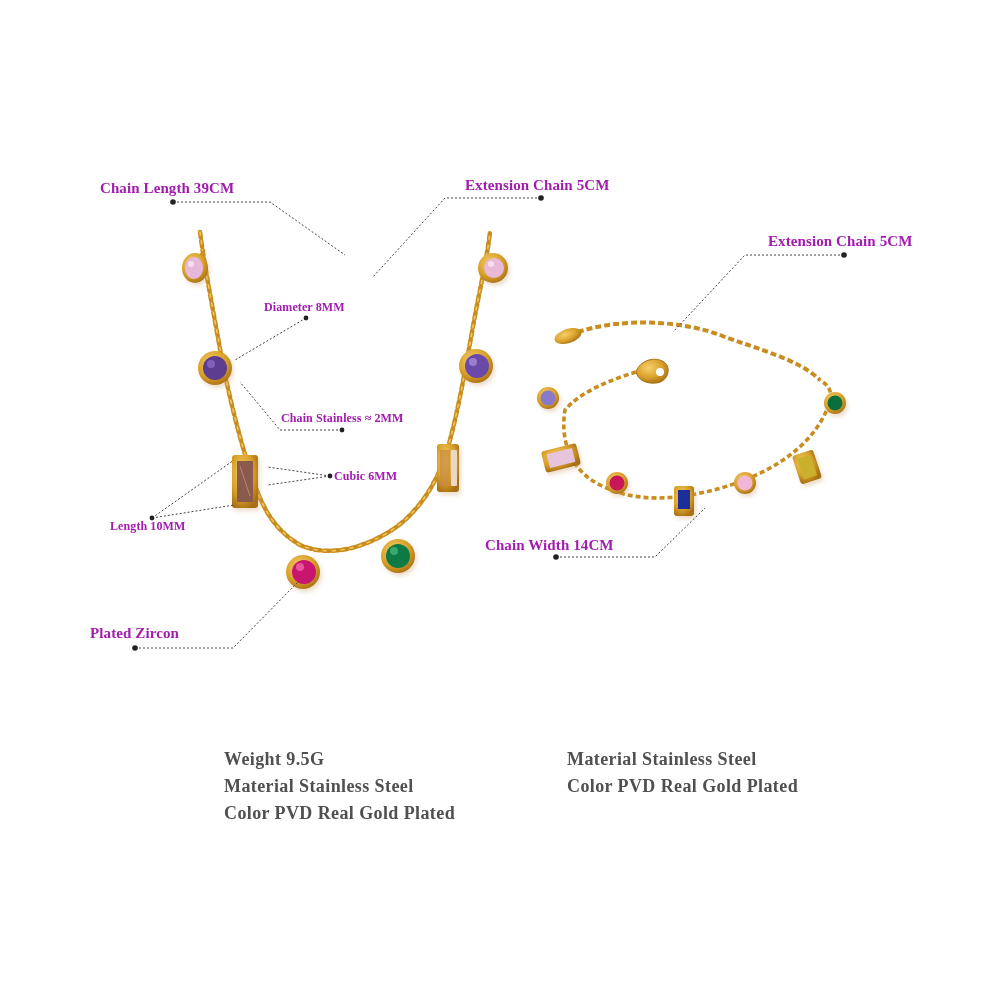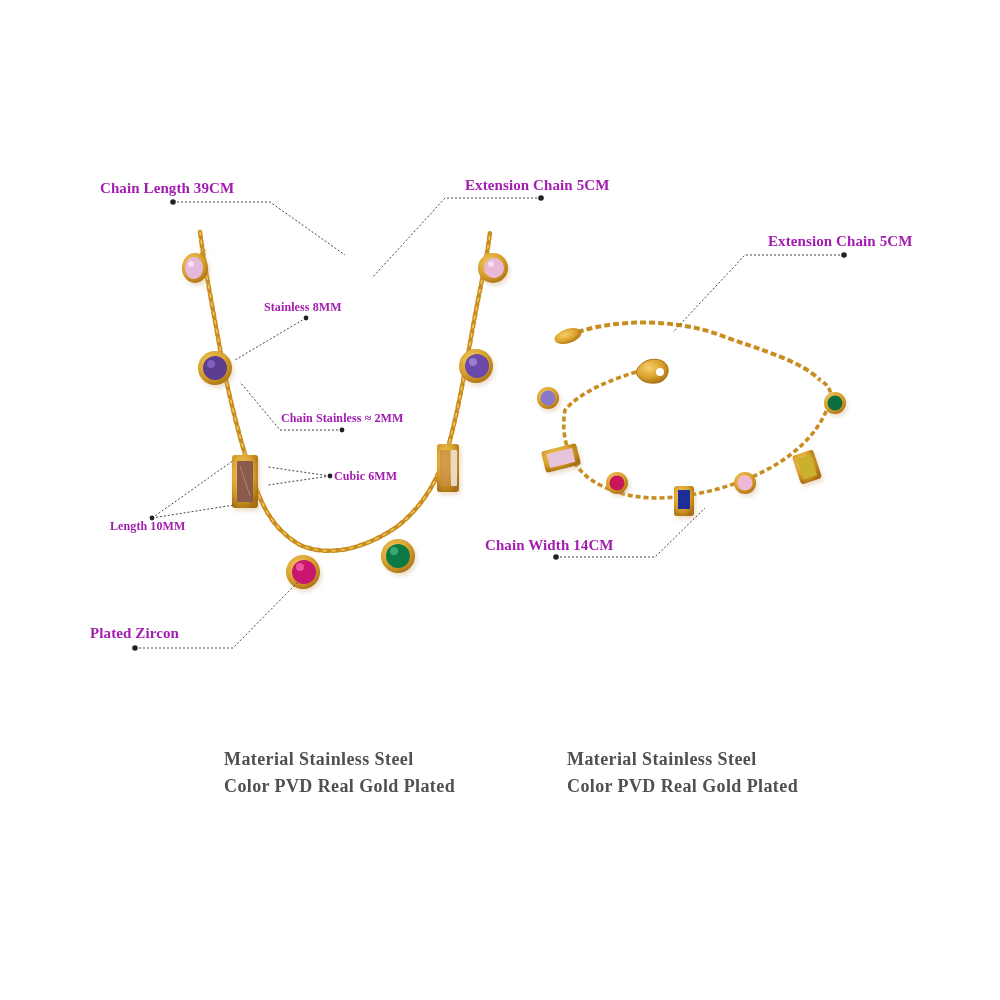--- a/index.html
+++ b/index.html
@@ -154,28 +154,29 @@
     <circle cx="330" cy="476" r="2.4"></circle>
     <circle cx="152" cy="518" r="2.4"></circle>
     <circle cx="135" cy="648" r="2.8"></circle>
     <circle cx="844" cy="255" r="2.8"></circle>
     <circle cx="556" cy="557" r="2.8"></circle>
   </g>
 </svg>
 
 <div class="label lbl-lg" style="left:100px; top:180px;">Chain Length 39CM</div>
 <div class="label lbl-lg" style="left:465px; top:177px;">Extension Chain 5CM</div>
-<div class="label lbl-sm" style="left:264px; top:300px;">Stainless 8MM</div>
+<div class="label lbl-sm" style="left:264px; top:300px;">Diameter 8MM</div>
 <div class="label lbl-sm" style="left:281px; top:411px;">Chain Stainless ≈ 2MM</div>
 <div class="label lbl-sm" style="left:334px; top:469px;">Cubic 6MM</div>
 <div class="label lbl-sm" style="left:110px; top:519px;">Length 10MM</div>
 <div class="label lbl-lg" style="left:90px; top:625px;">Plated Zircon</div>
 <div class="label lbl-lg" style="left:768px; top:233px;">Extension Chain 5CM</div>
 <div class="label lbl-lg" style="left:485px; top:537px;">Chain Width 14CM</div>
 
 <div class="spec" style="left:224px; top:746px;">
+  <div>Weight 9.5G</div>
   <div>Material Stainless Steel</div>
   <div>Color PVD Real Gold Plated</div>
 </div>
 <div class="spec" style="left:567px; top:746px;">
   <div>Material Stainless Steel</div>
   <div>Color PVD Real Gold Plated</div>
 </div>
 
 </body></html>

